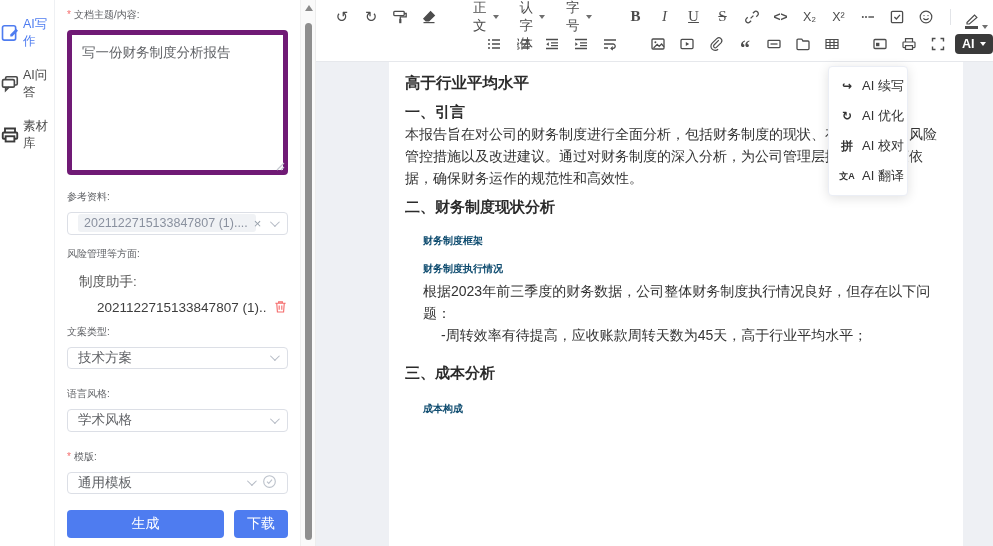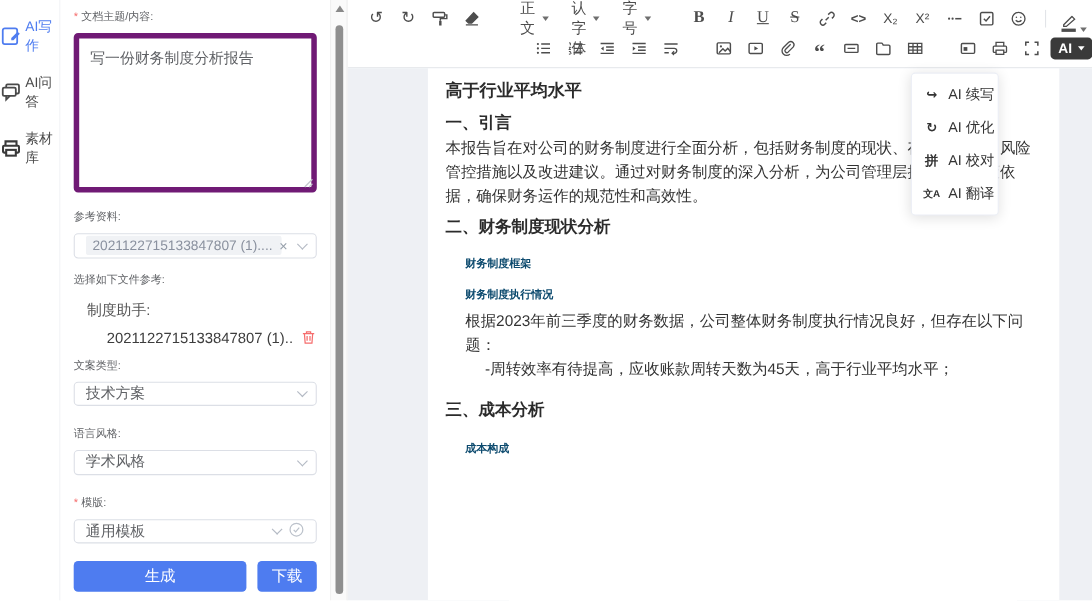--- a/index.html
+++ b/index.html
@@ -156,21 +156,21 @@
   <div class="select">
     <span class="val">
         <span class="tag">
           <span>2021122715133847807 (1)....</span>
           <span class="tag-x">×</span>
         </span>
       </span>
     <span class="chev"></span>
   </div>
 
-  <div class="f-label">选择如下文件参考:</div>
+  <div class="f-label">风险管理等方面:</div>
   <div class="file-group">制度助手:</div>
   <div class="file-row">
     <span class="fname">2021122715133847807 (1)....</span>
     <span class="trash">
       <svg width="15" height="15" viewBox="0 0 16 16" fill="none" stroke="#f56c6c" stroke-width="1.2">
         <path d="M2.5 4.5h11M6 4.5V3h4v1.5M4 4.5l.7 9.3h6.6l.7-9.3M6.6 7v4.5M9.4 7v4.5"></path>
       </svg>
     </span>
   </div>
 

